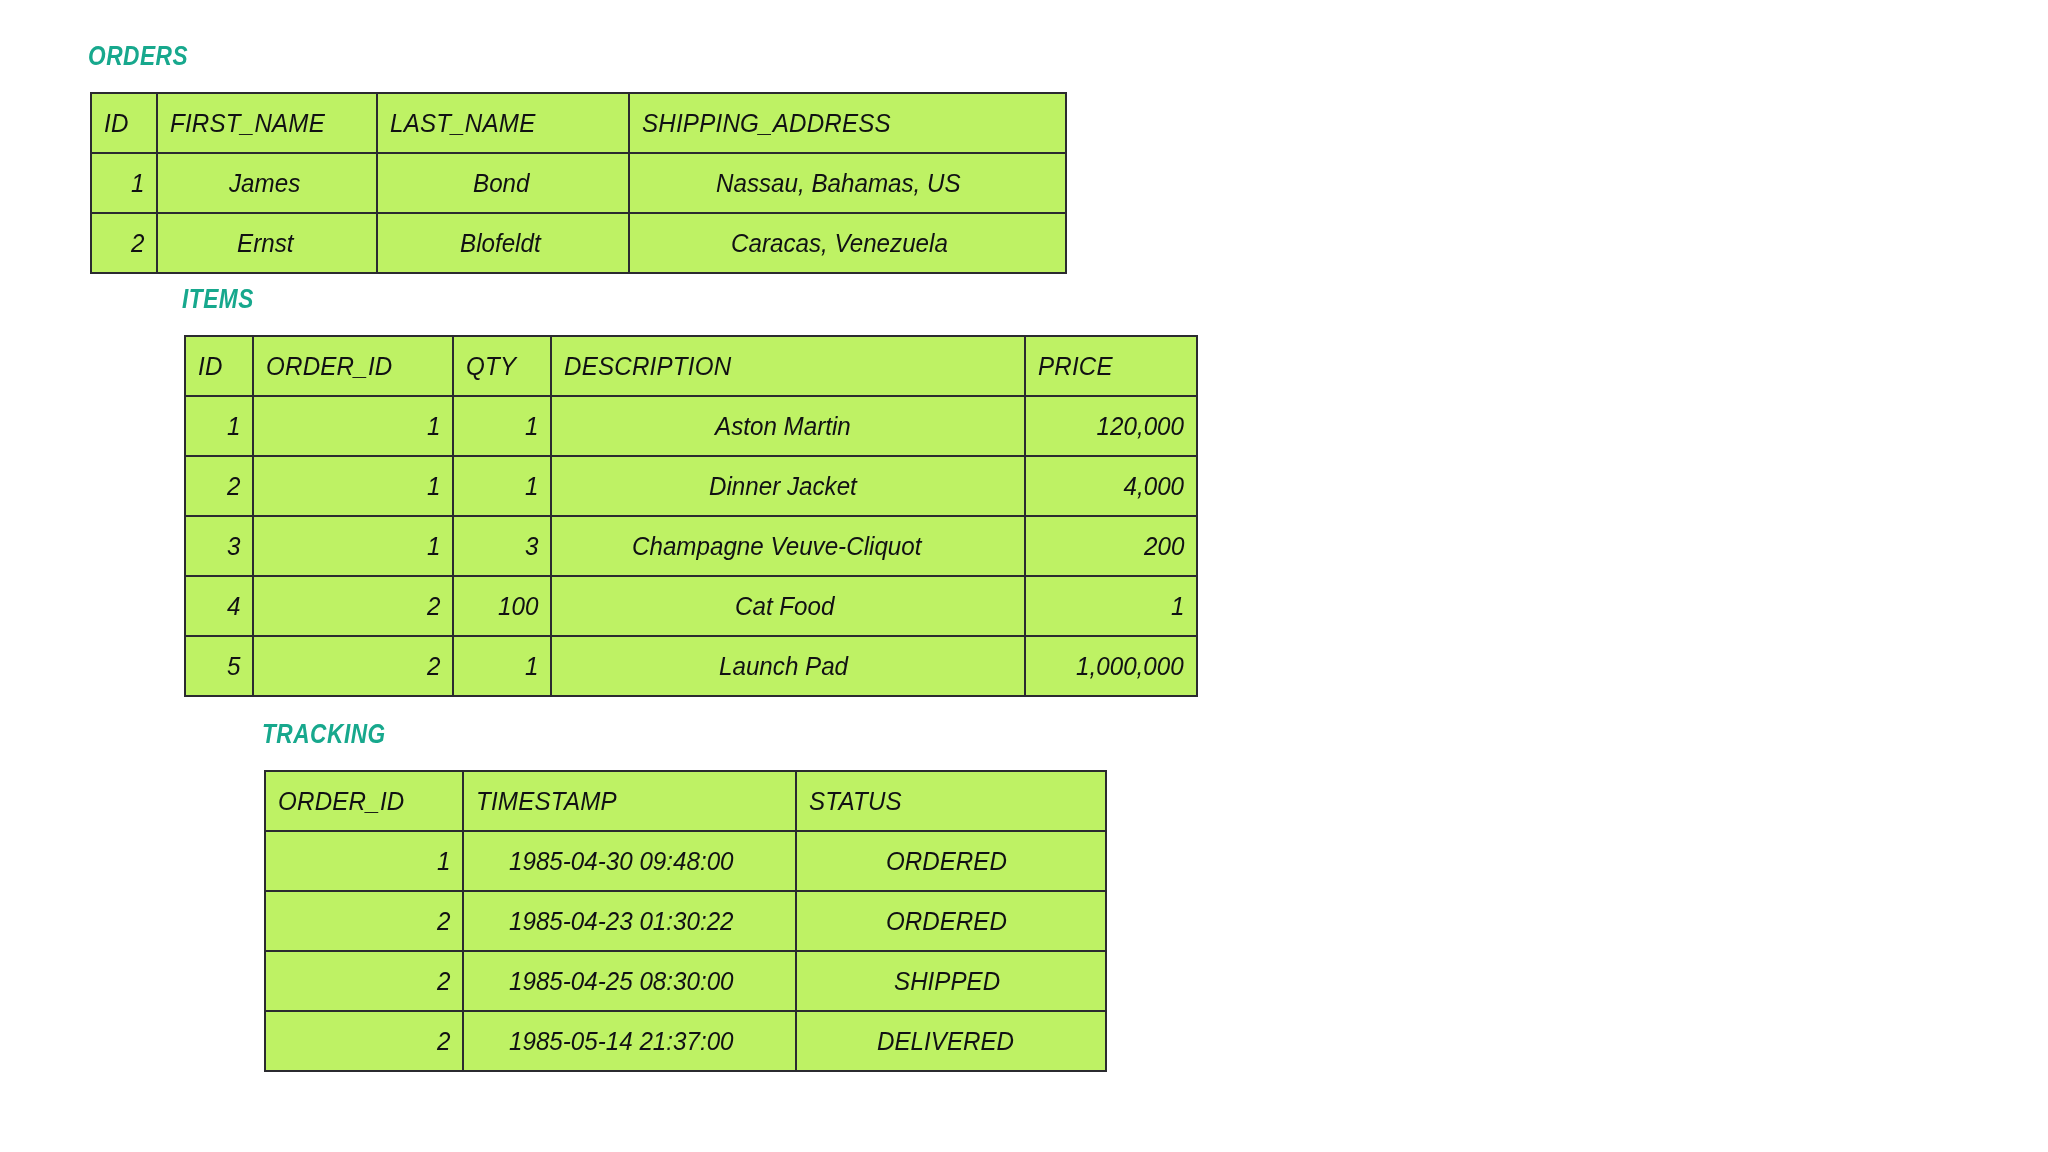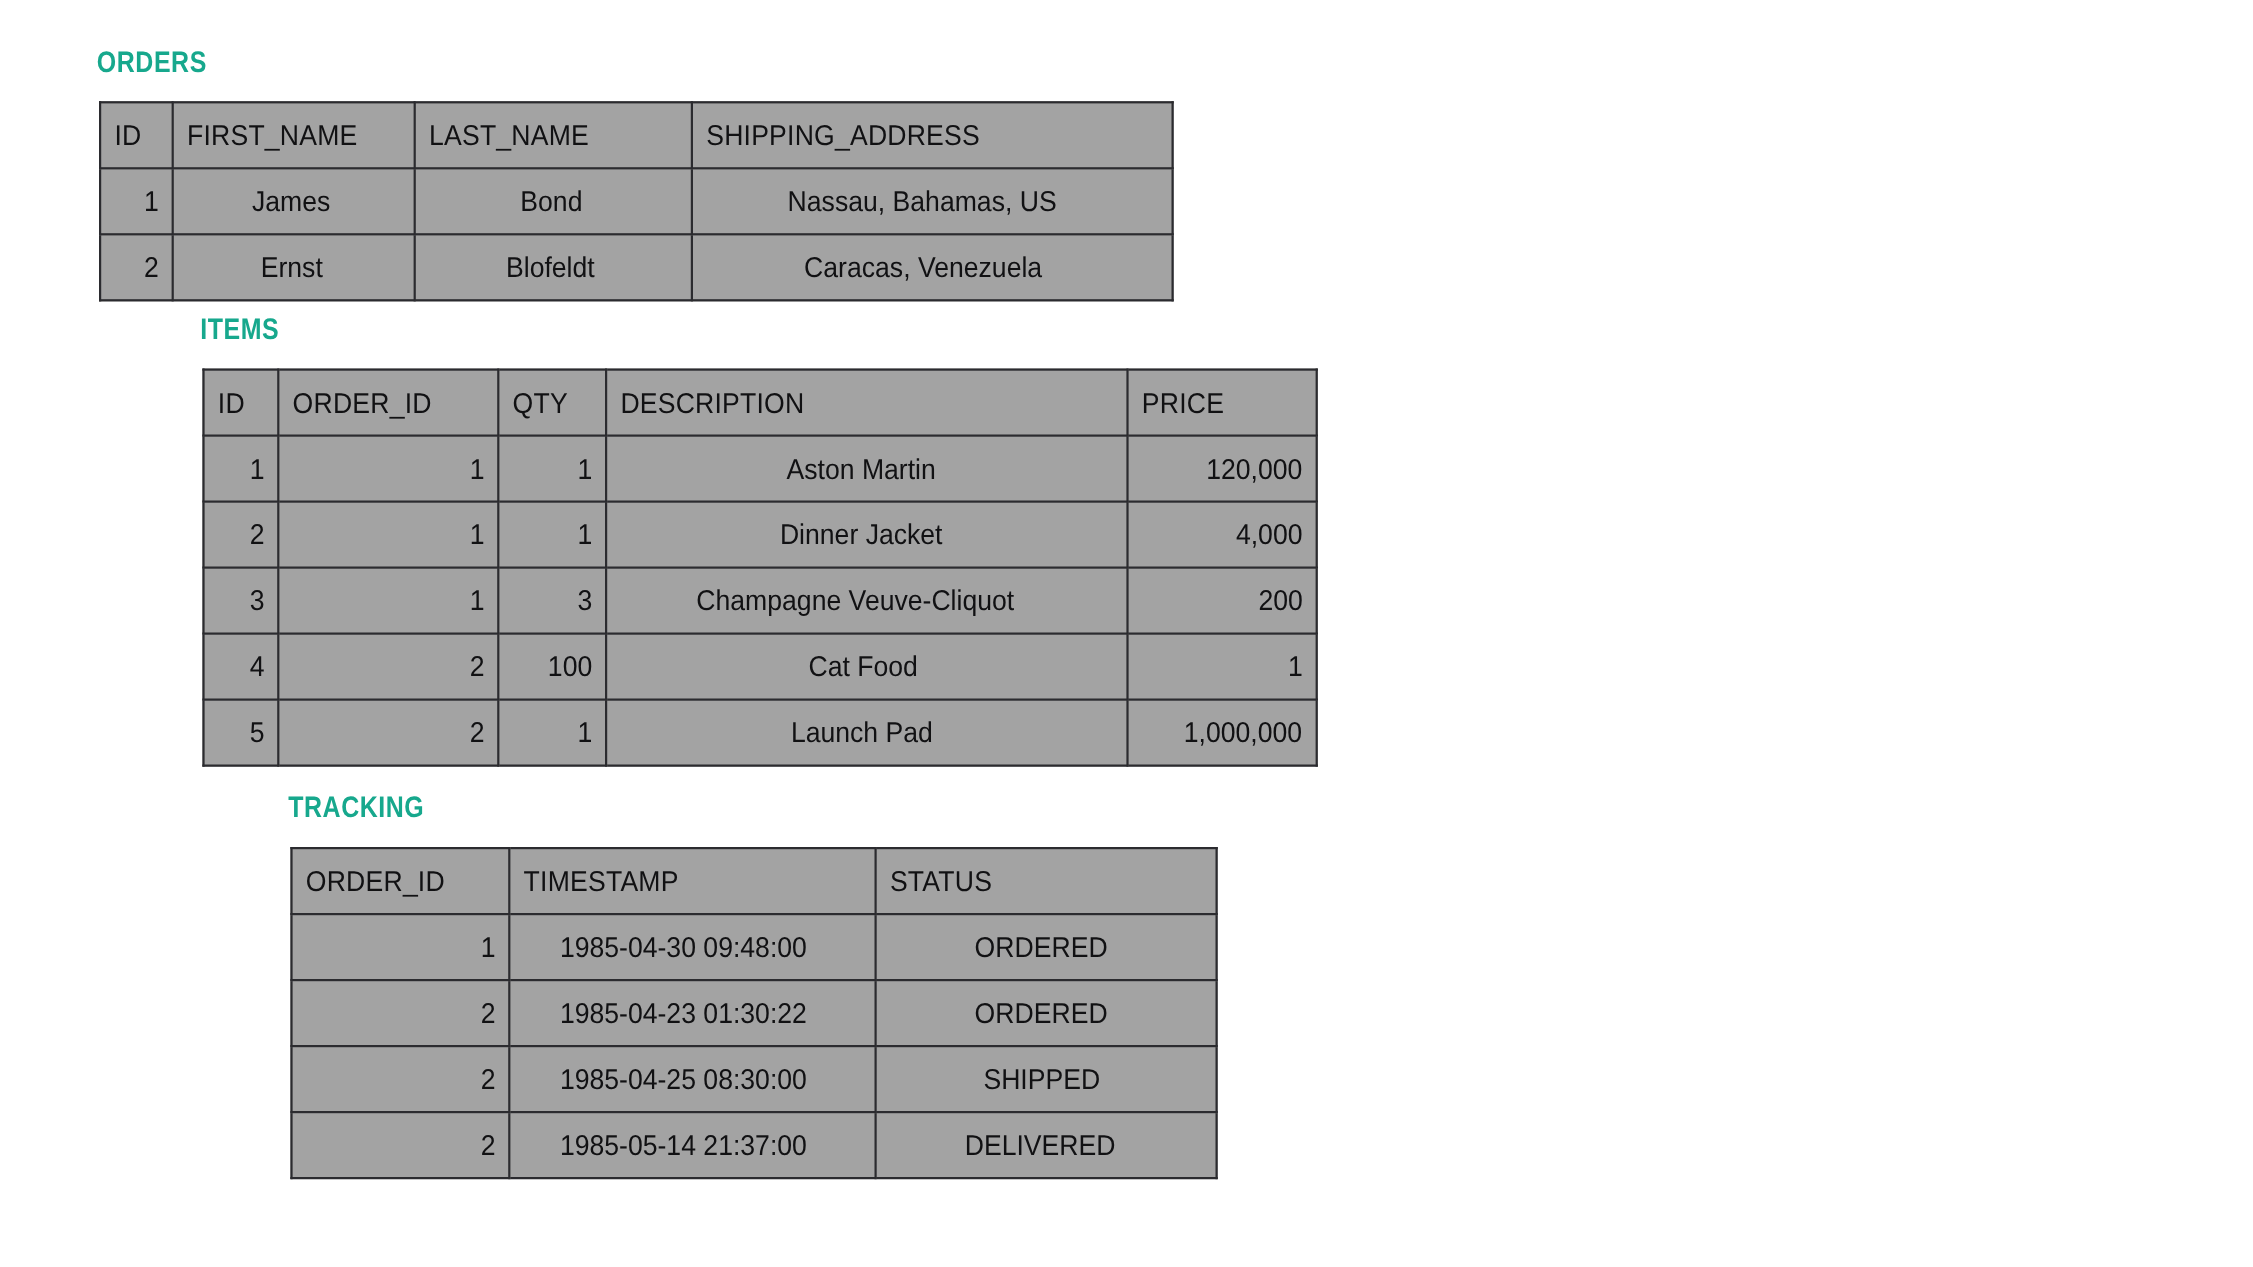--- a/index.html
+++ b/index.html
@@ -13,20 +13,21 @@
     height: 1152px;
     position: relative;
     overflow: hidden;
     font-family: "Liberation Sans", "DejaVu Sans", sans-serif;
     -webkit-font-smoothing: antialiased;
   }
 
   .canvas {
     position: absolute;
     inset: 0;
+    font-style: italic;
   }
 
   
   .tbl-label {
     position: absolute;
     color: #17a88d;
     font-size: 27px;
     font-weight: 700;
     letter-spacing: 0.6px;
     font-family: "Liberation Sans Narrow", "Liberation Sans", sans-serif;
@@ -34,21 +35,21 @@
     transform-origin: left center;
     white-space: nowrap;
     line-height: 1;
   }
 
   
   .db-table {
     position: absolute;
     border-collapse: collapse;
     table-layout: fixed;
-    background: #a3a3a3;
+    background: #bef264;
   }
   .db-table th,
   .db-table td {
     border: 2.5px solid #2b2b2f;
     padding: 0 12px;
     font-size: 26px;
     font-weight: 400;
     color: #111113;
     line-height: 1;
     white-space: nowrap;

